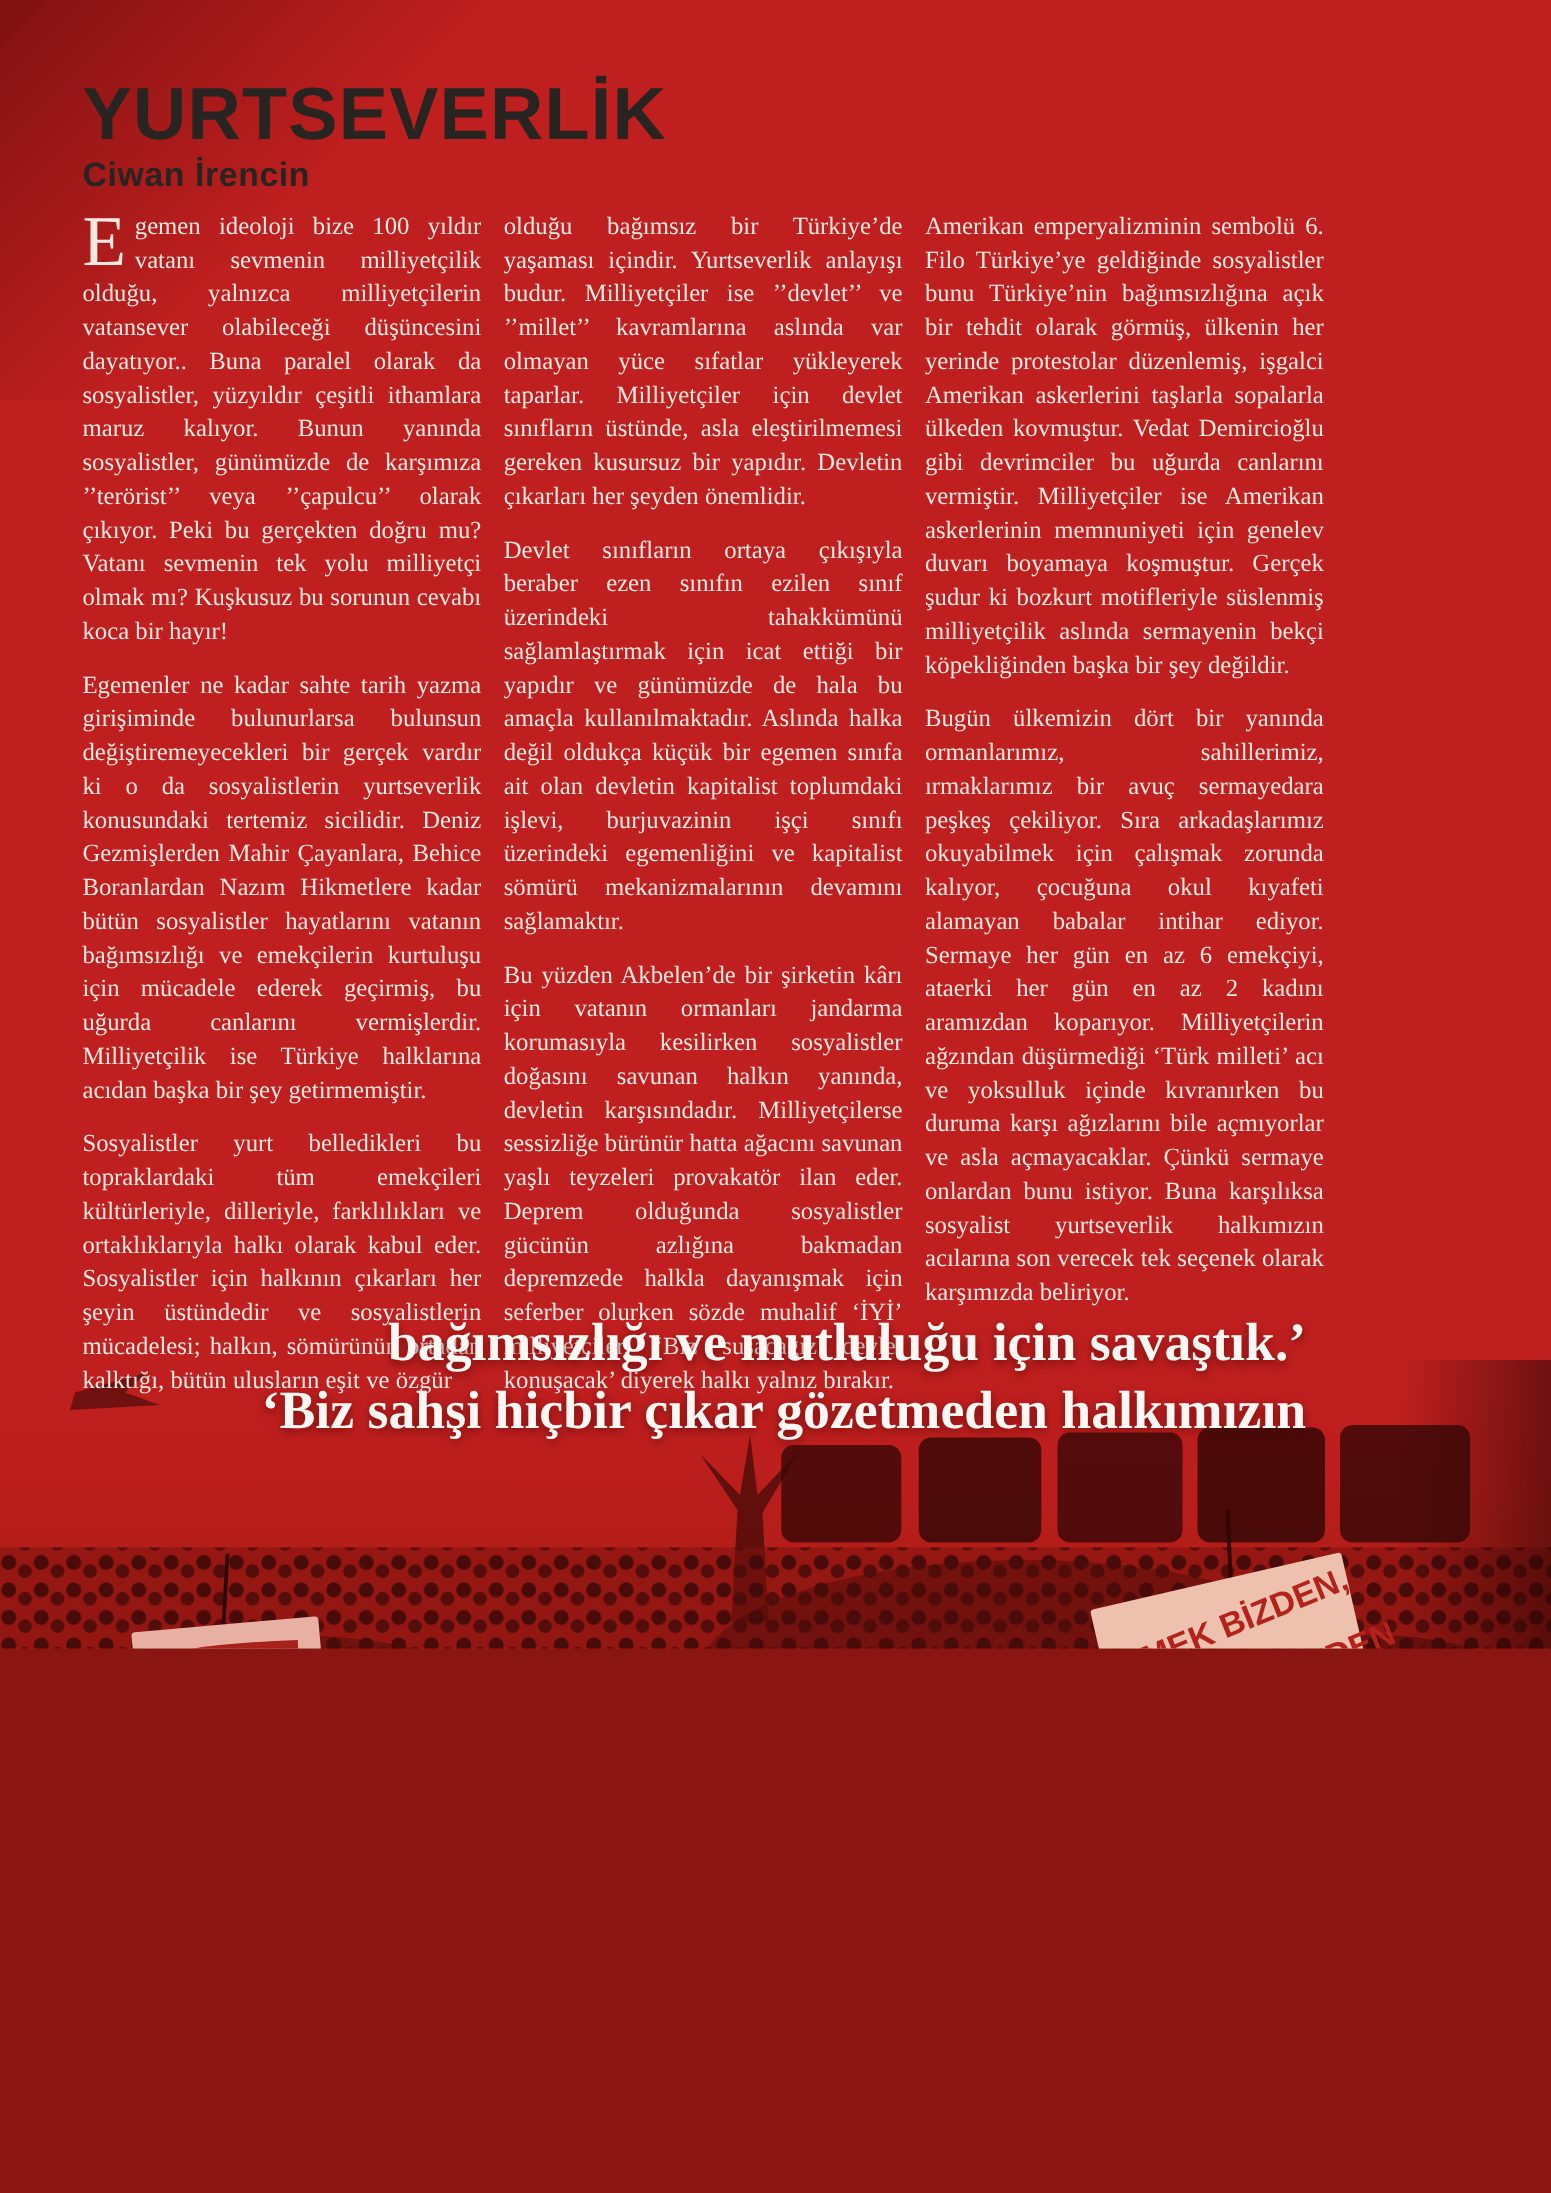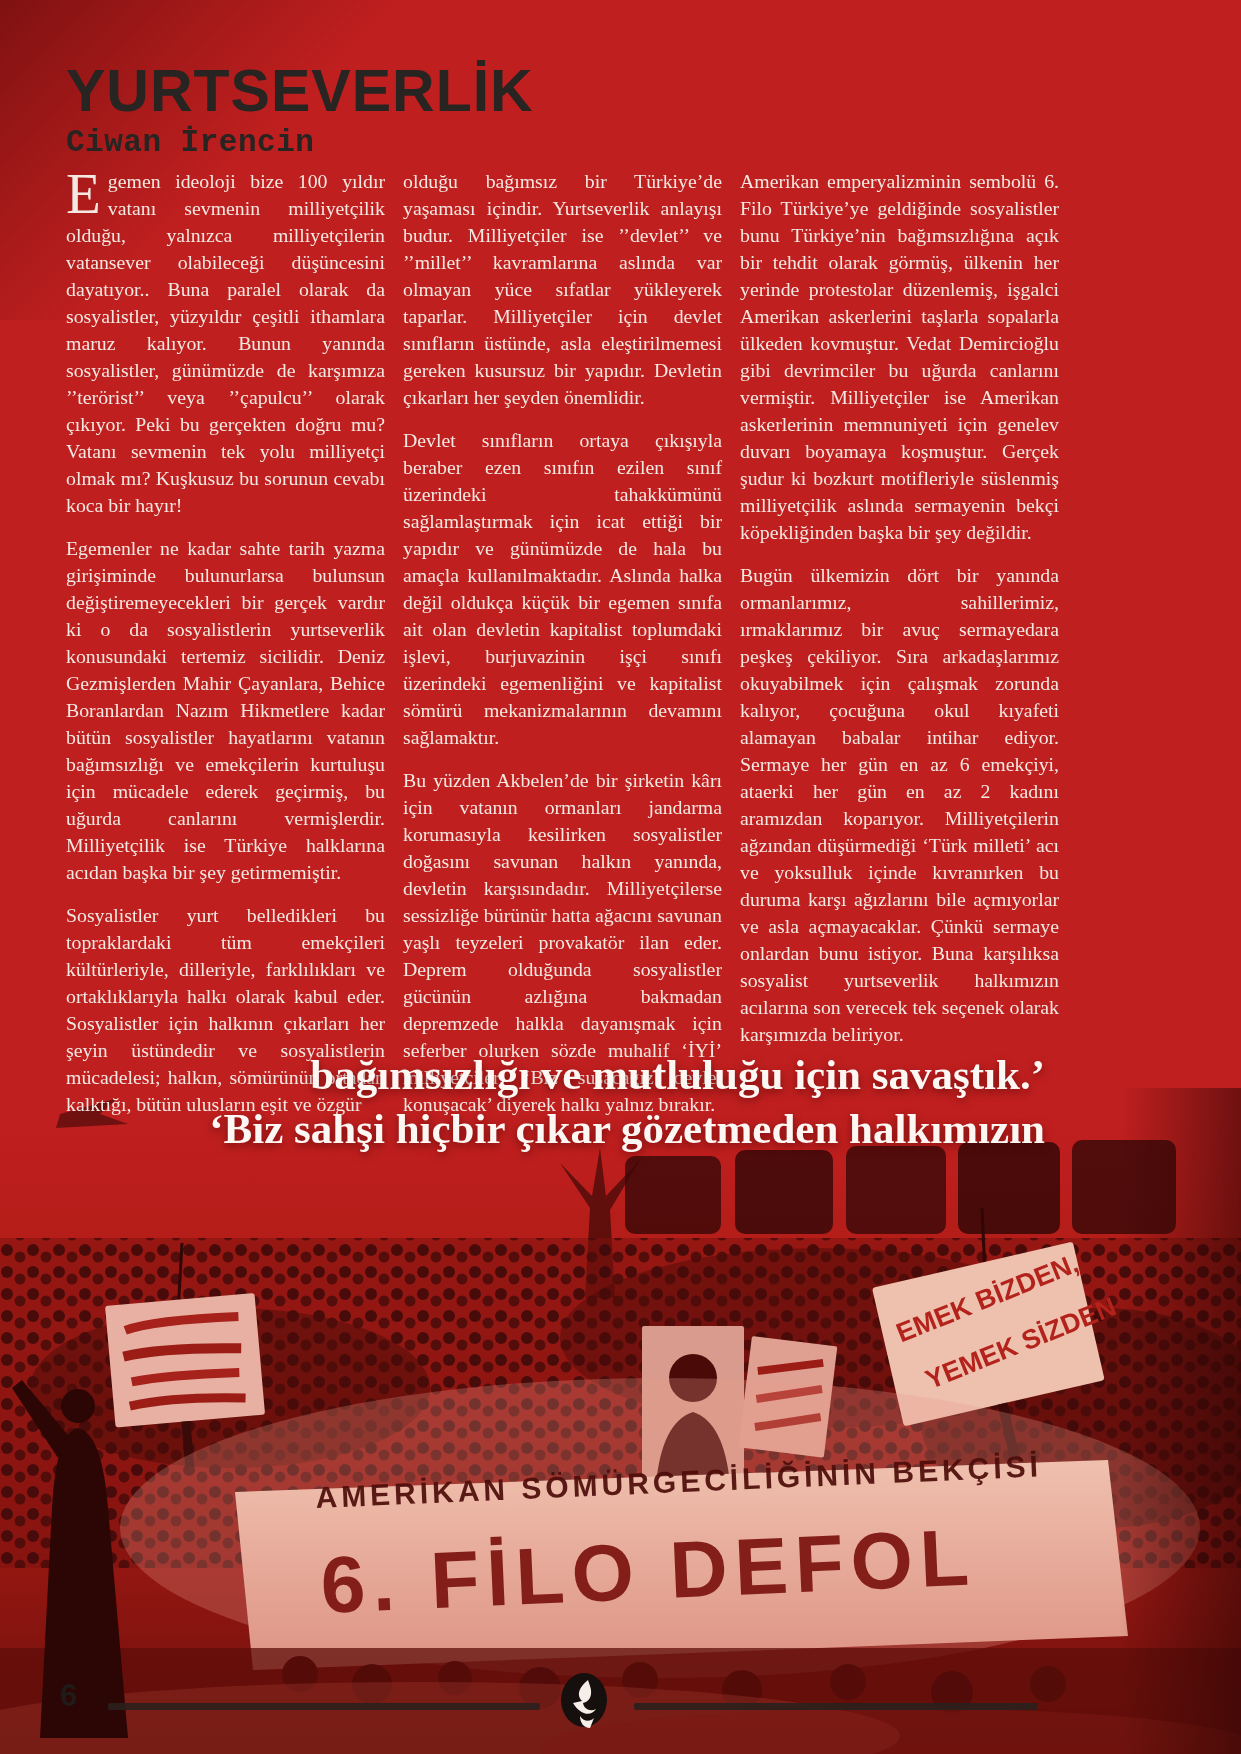--- a/index.html
+++ b/index.html
@@ -1,33 +1,33 @@
 <!DOCTYPE html>
 <html lang="tr"><head>
 <meta charset="utf-8">
 <style>
   html,body{margin:0;padding:0;background:#8a1512;}
   .page{
-    position:relative;width:1241px;height:1754px;margin:0 auto;
+    position:relative;width:1241px;height:1319px;margin:0 auto;
     background:#c01f1f;overflow:hidden;
     font-family:"Liberation Serif",serif;
   }
   .corner-shade{
     position:absolute;top:0;left:0;width:420px;height:320px;
     background:linear-gradient(135deg,rgba(74,6,6,.55) 0%,rgba(74,6,6,.25) 28%,rgba(74,6,6,0) 55%);
     pointer-events:none;z-index:3;
   }
   .header{position:absolute;left:66px;top:62px;z-index:4;}
   .title{
     margin:0;font-family:"Liberation Sans",sans-serif;font-weight:bold;
     font-size:59px;letter-spacing:1px;color:#272422;line-height:1;
   }
   .author{
-    margin-top:4px;font-family:Liberation Mono, monospace;font-weight:bold;
-    font-size:31px;color:#272422;letter-spacing:.5px;
+    margin-top:4px;font-family:Liberation Sans, sans-serif;font-weight:bold;
+    font-size:27px;color:#272422;letter-spacing:.5px;
   }
   .columns{
     position:absolute;left:66px;top:168px;width:992px;height:880px;
     display:flex;gap:18px;z-index:4;
   }
   .col{
     width:319px;flex:0 0 319px;text-align:justify;color:#f3e9e2;
     font-size:19.8px;line-height:27px;
   }
   .col p{margin:0 0 16px 0;}

